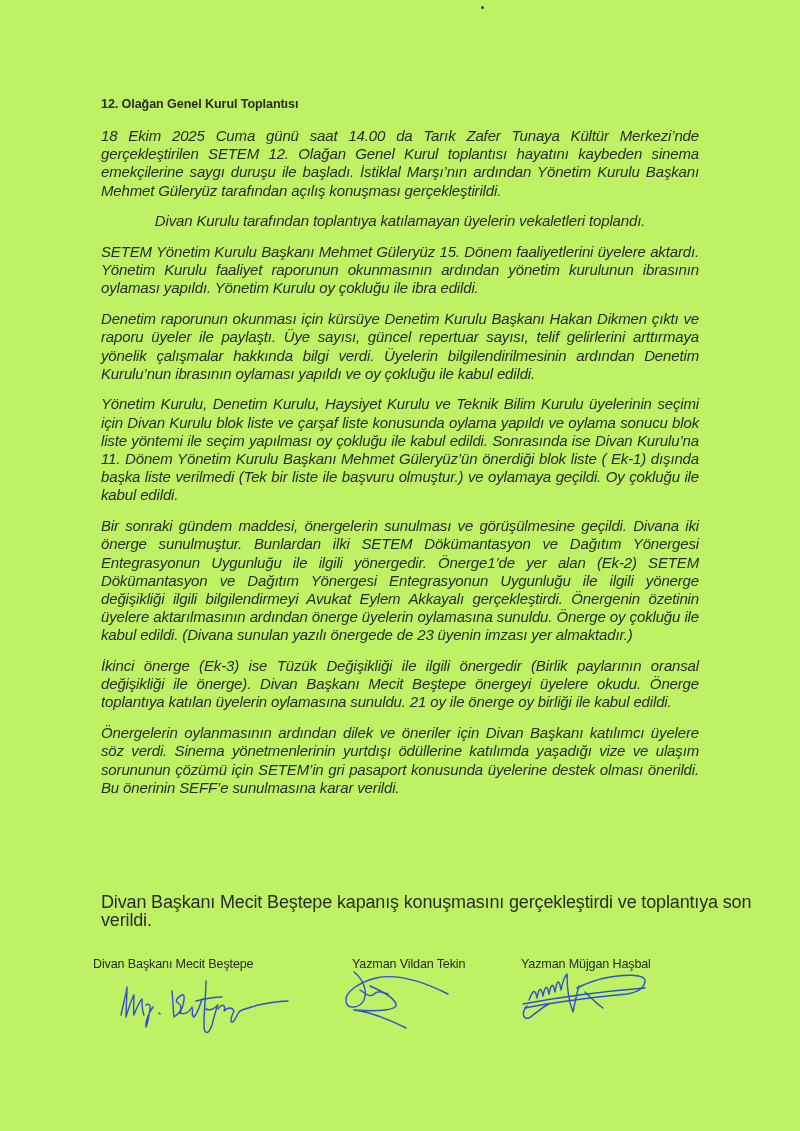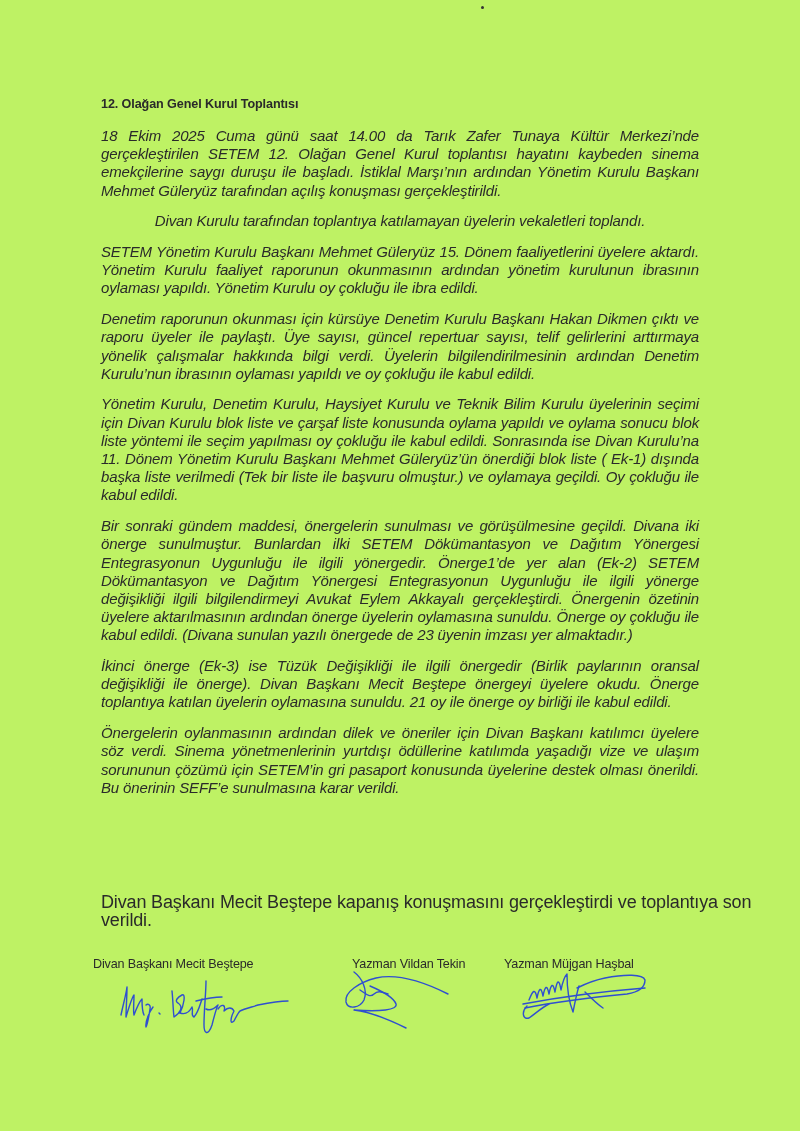--- a/index.html
+++ b/index.html
@@ -60,21 +60,21 @@
     }
     .sig-label {
       position: absolute;
       top: 955px;
       font-size: 12.6px;
       line-height: 18px;
       letter-spacing: -0.15px;
     }
     .sig-label.s1 { left: 93px; }
     .sig-label.s2 { left: 352px; }
-    .sig-label.s3 { left: 504px; text-align: center; }
+    .sig-label.s3 { left: 521px; text-align: center; }
     .signature {
       position: absolute;
     }
     .signature svg path {
       fill: none;
       stroke: #2f4fd0;
       stroke-width: 1.4;
       stroke-linecap: round;
       stroke-linejoin: round;
     }

